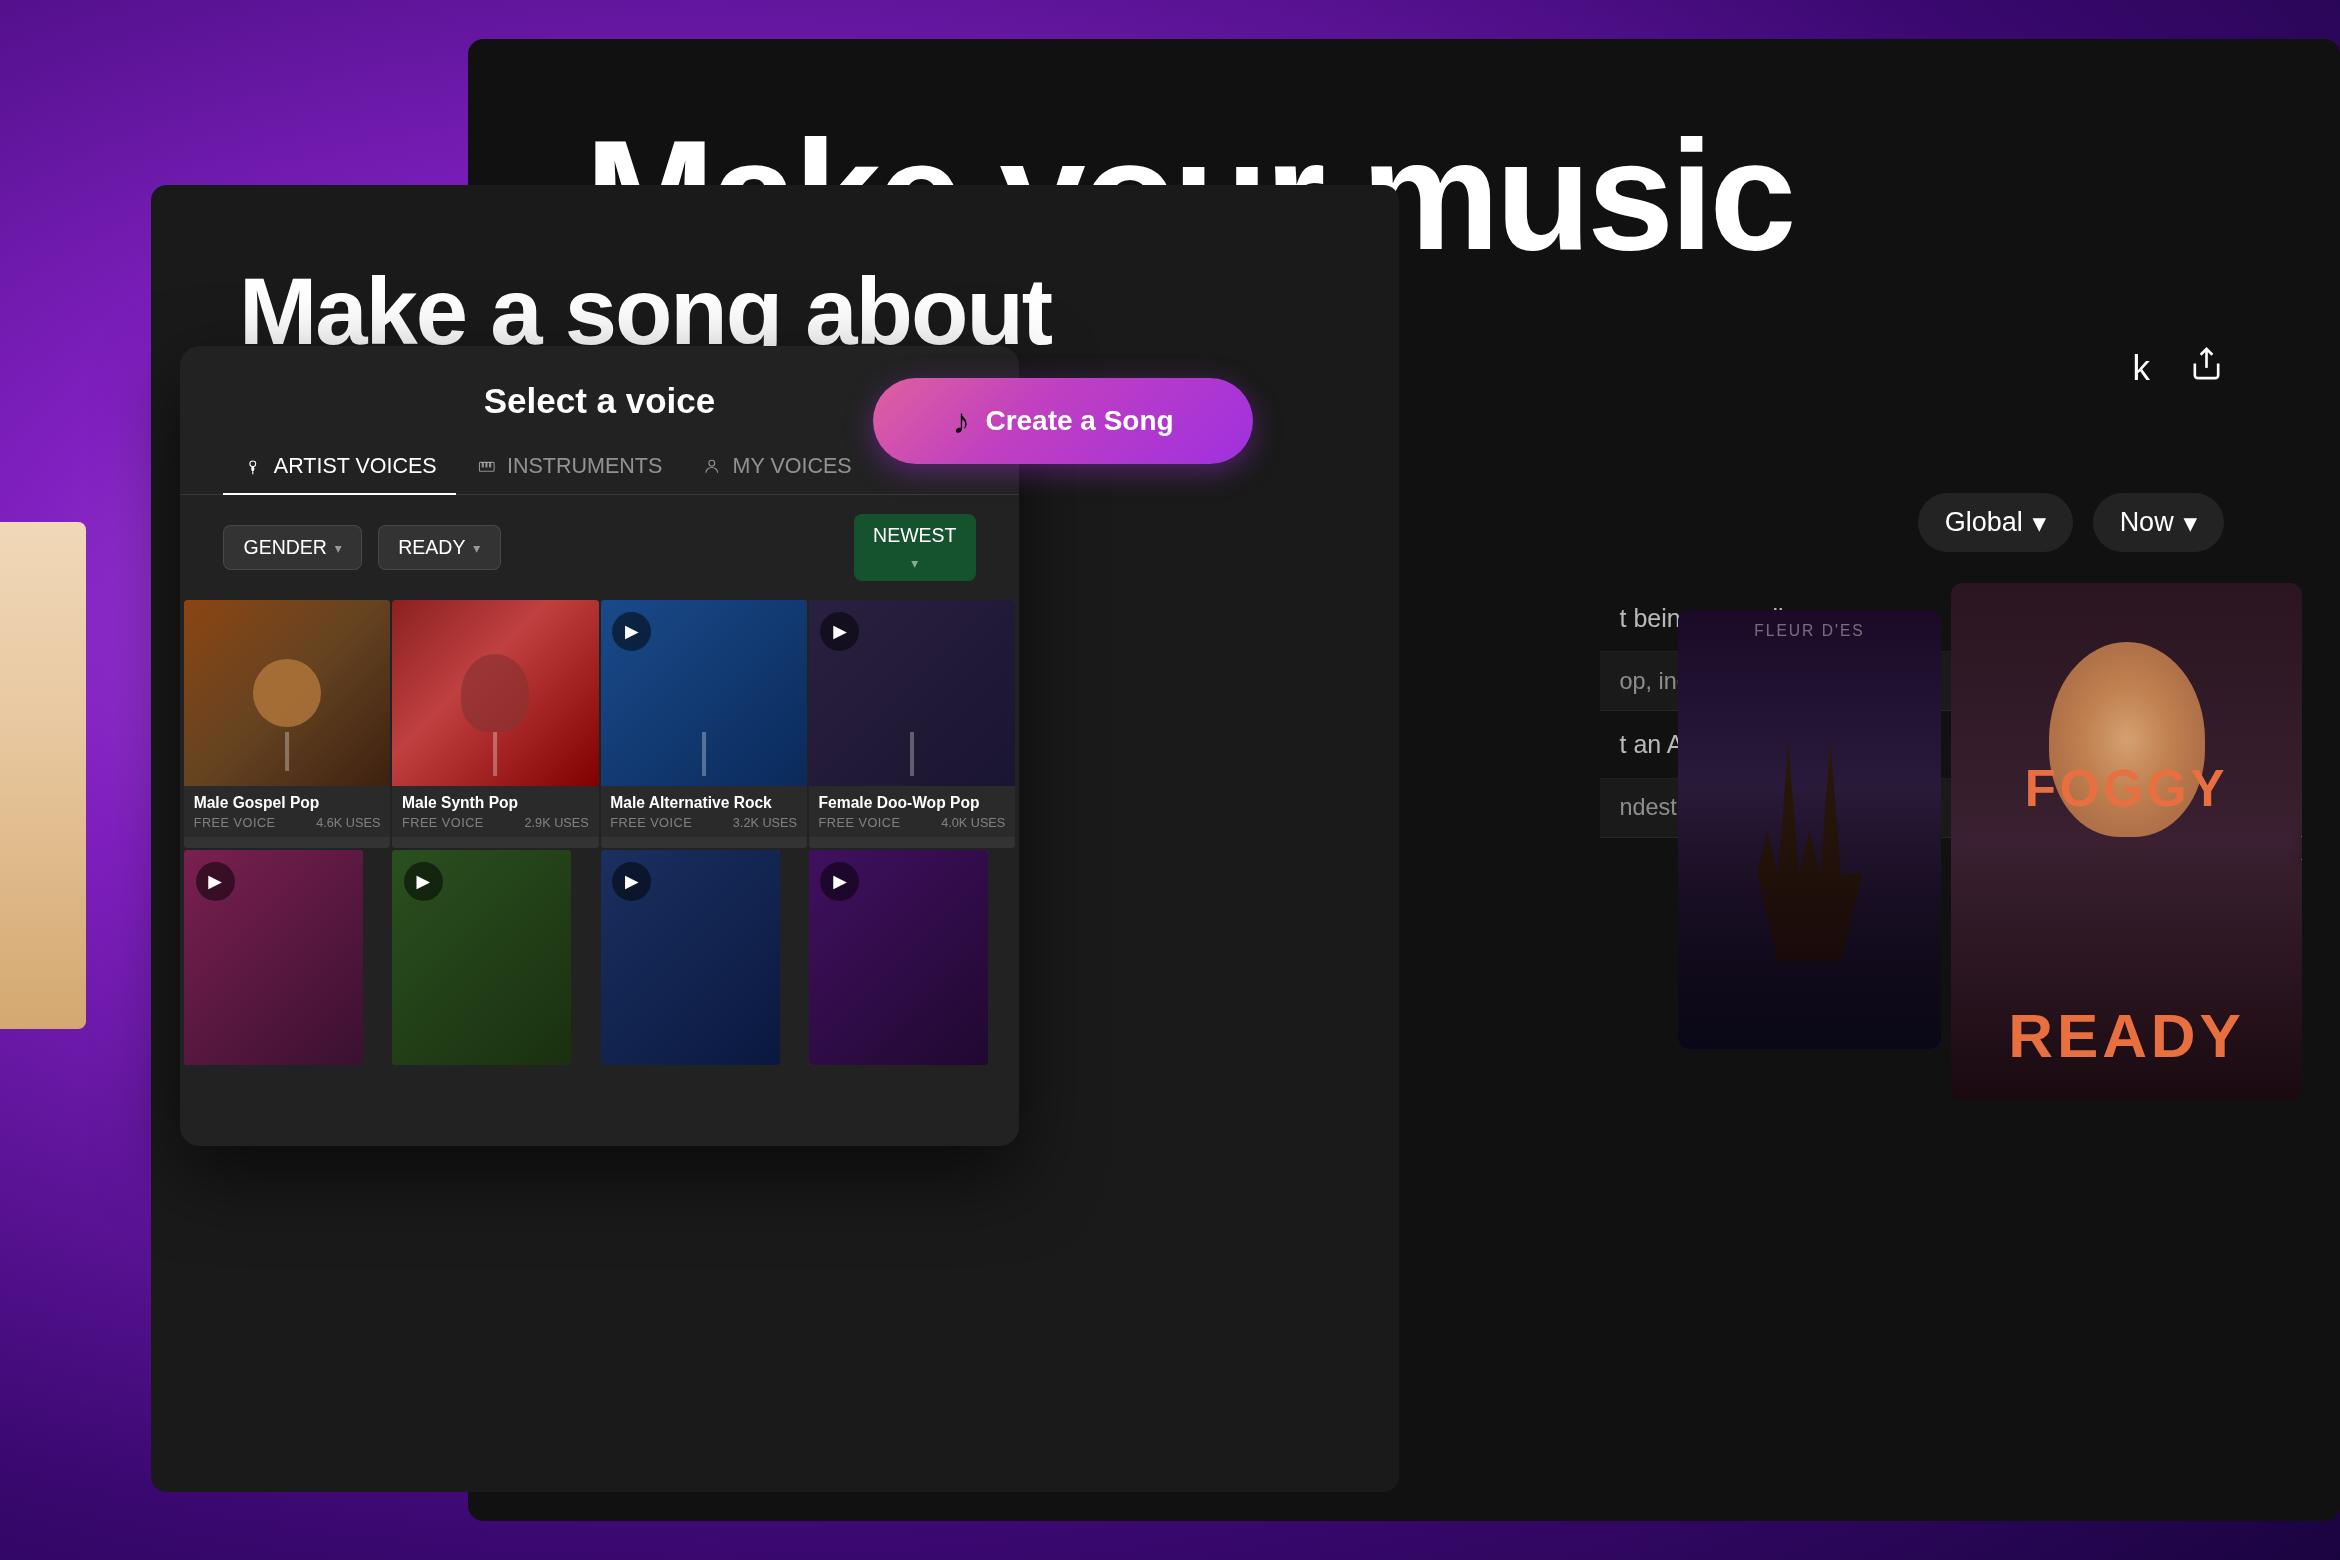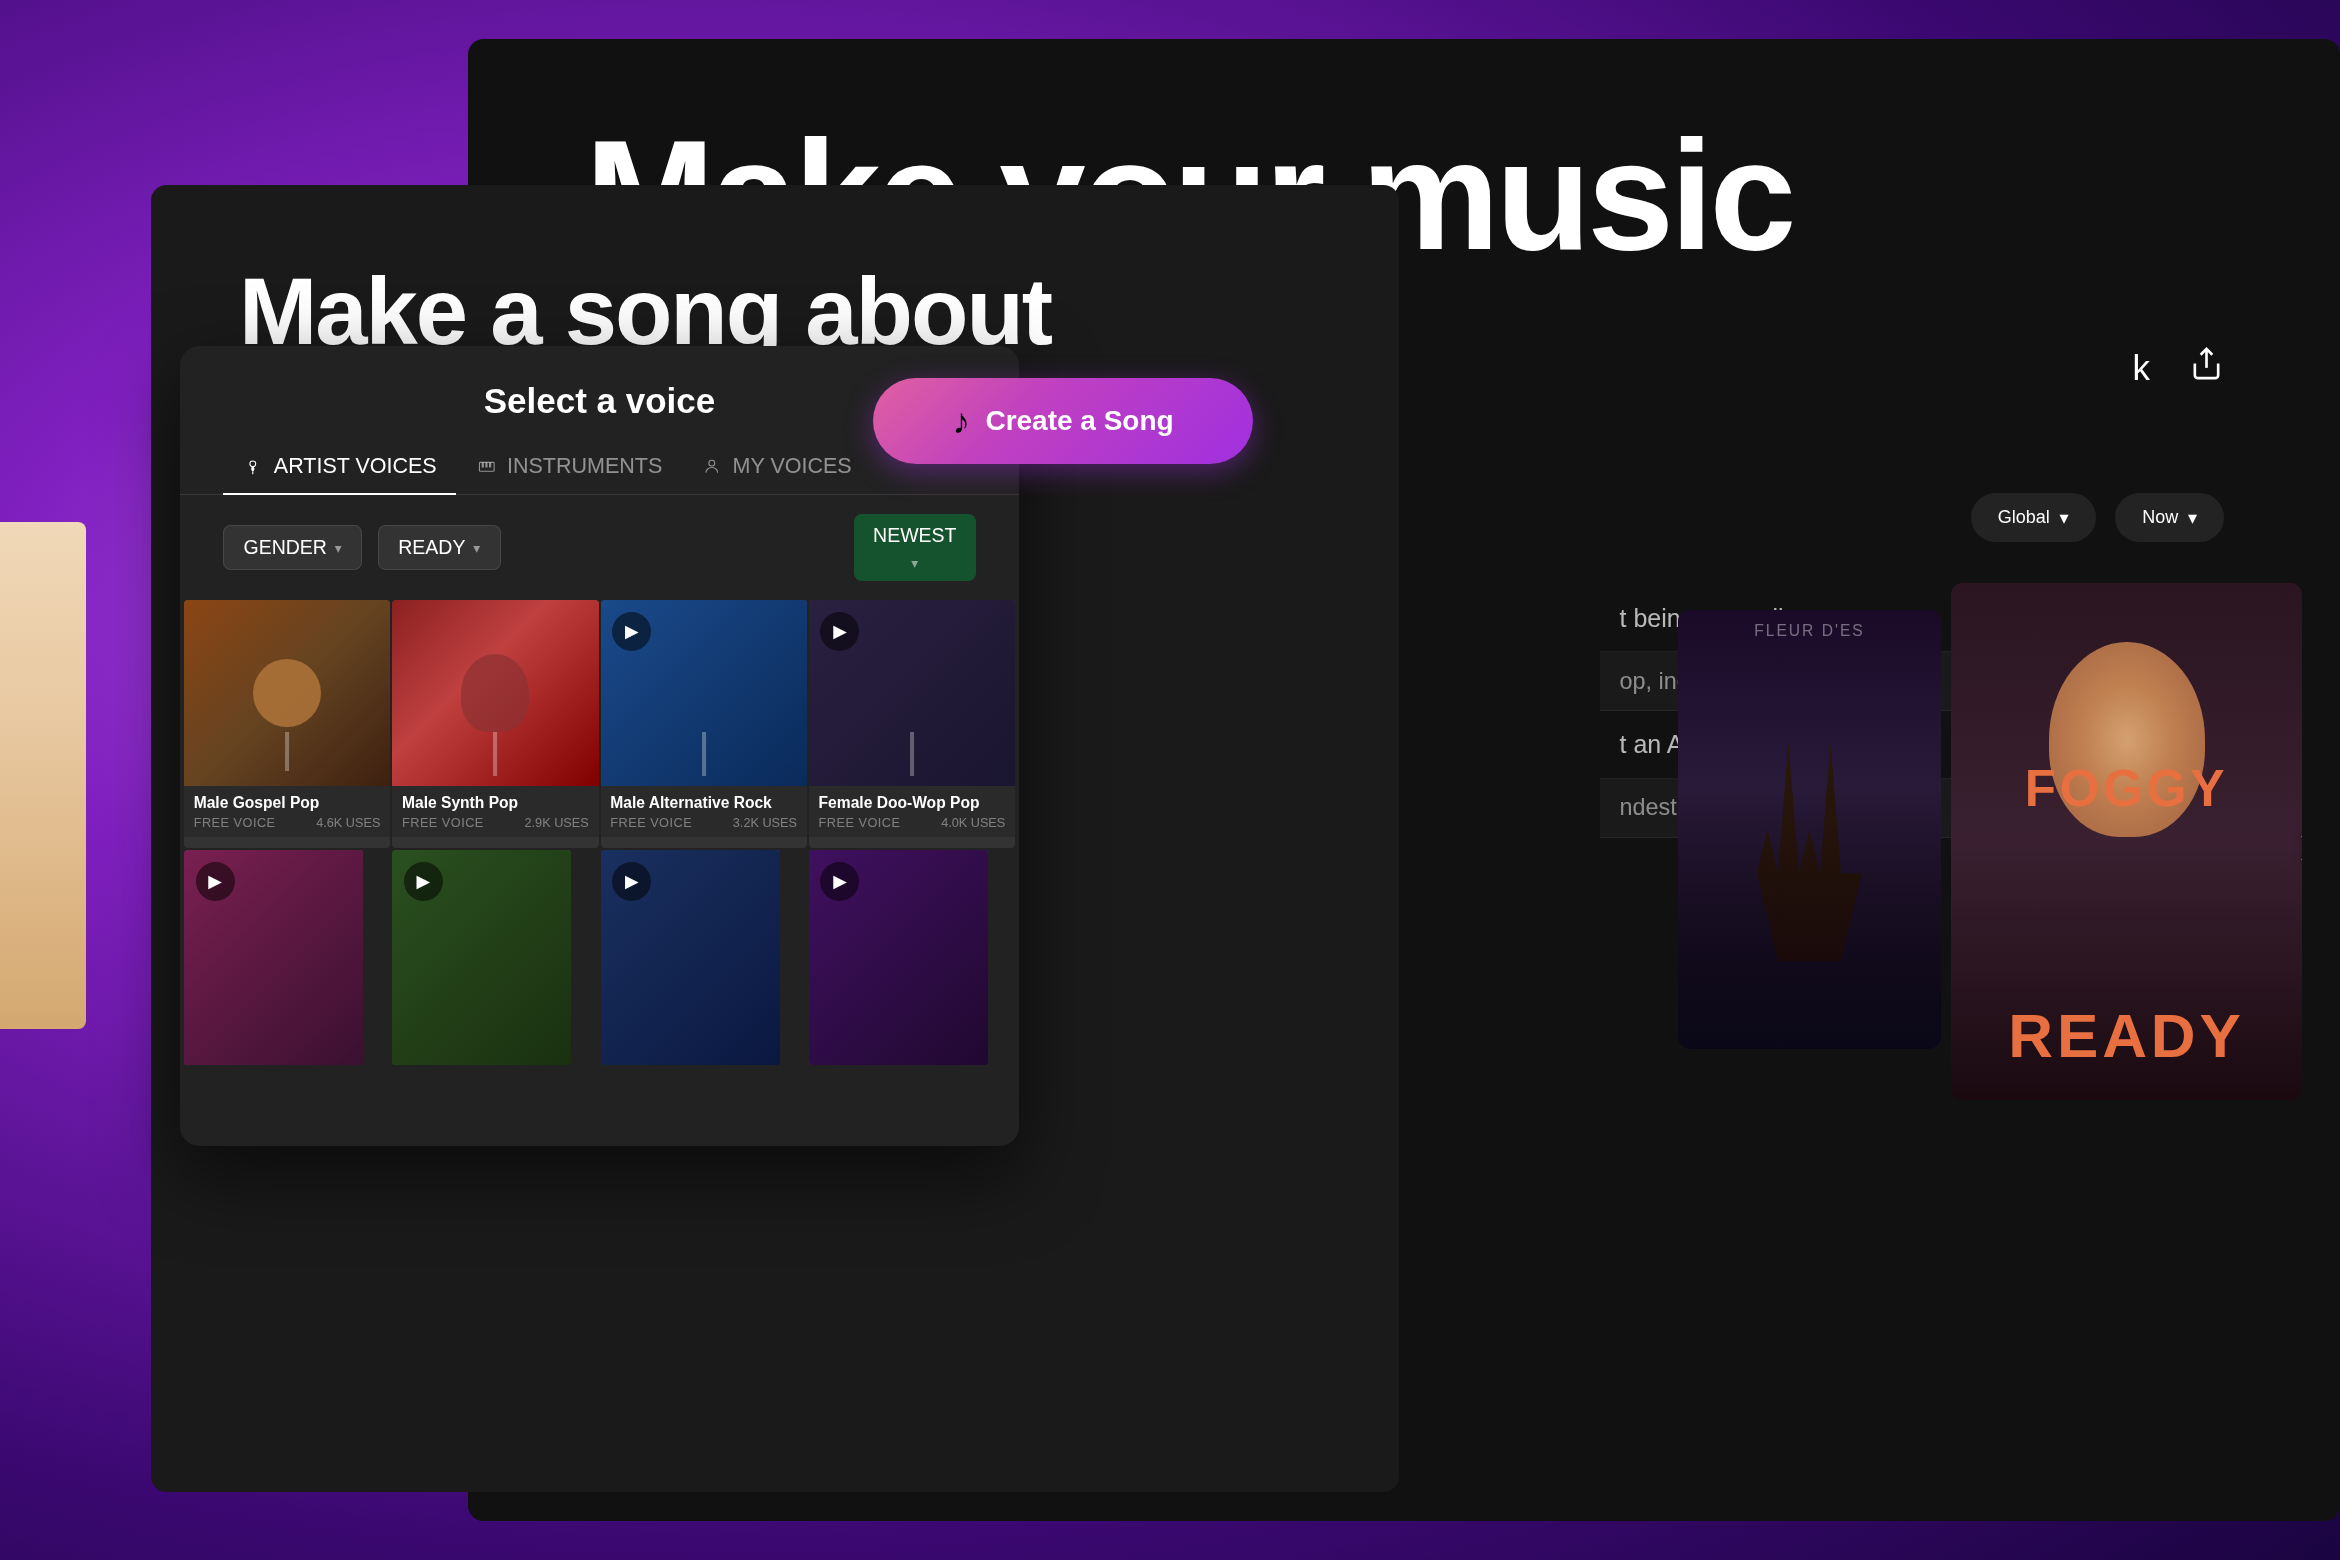--- a/index.html
+++ b/index.html
@@ -275,21 +275,21 @@
       color: #fff;
     }
 
     .filter-pill {
       display: flex;
       align-items: center;
       gap: 9.8px;
       padding: 13.7px 27px;
       background: rgba(255,255,255,0.08);
       border-radius: 49px;
-      font-size: 18px;
+      font-size: 27px;
       color: #fff;
       cursor: pointer;
     }
 
     
     .voice-person {
       width: 100%;
       height: 75%;
       position: relative;
       overflow: hidden;

